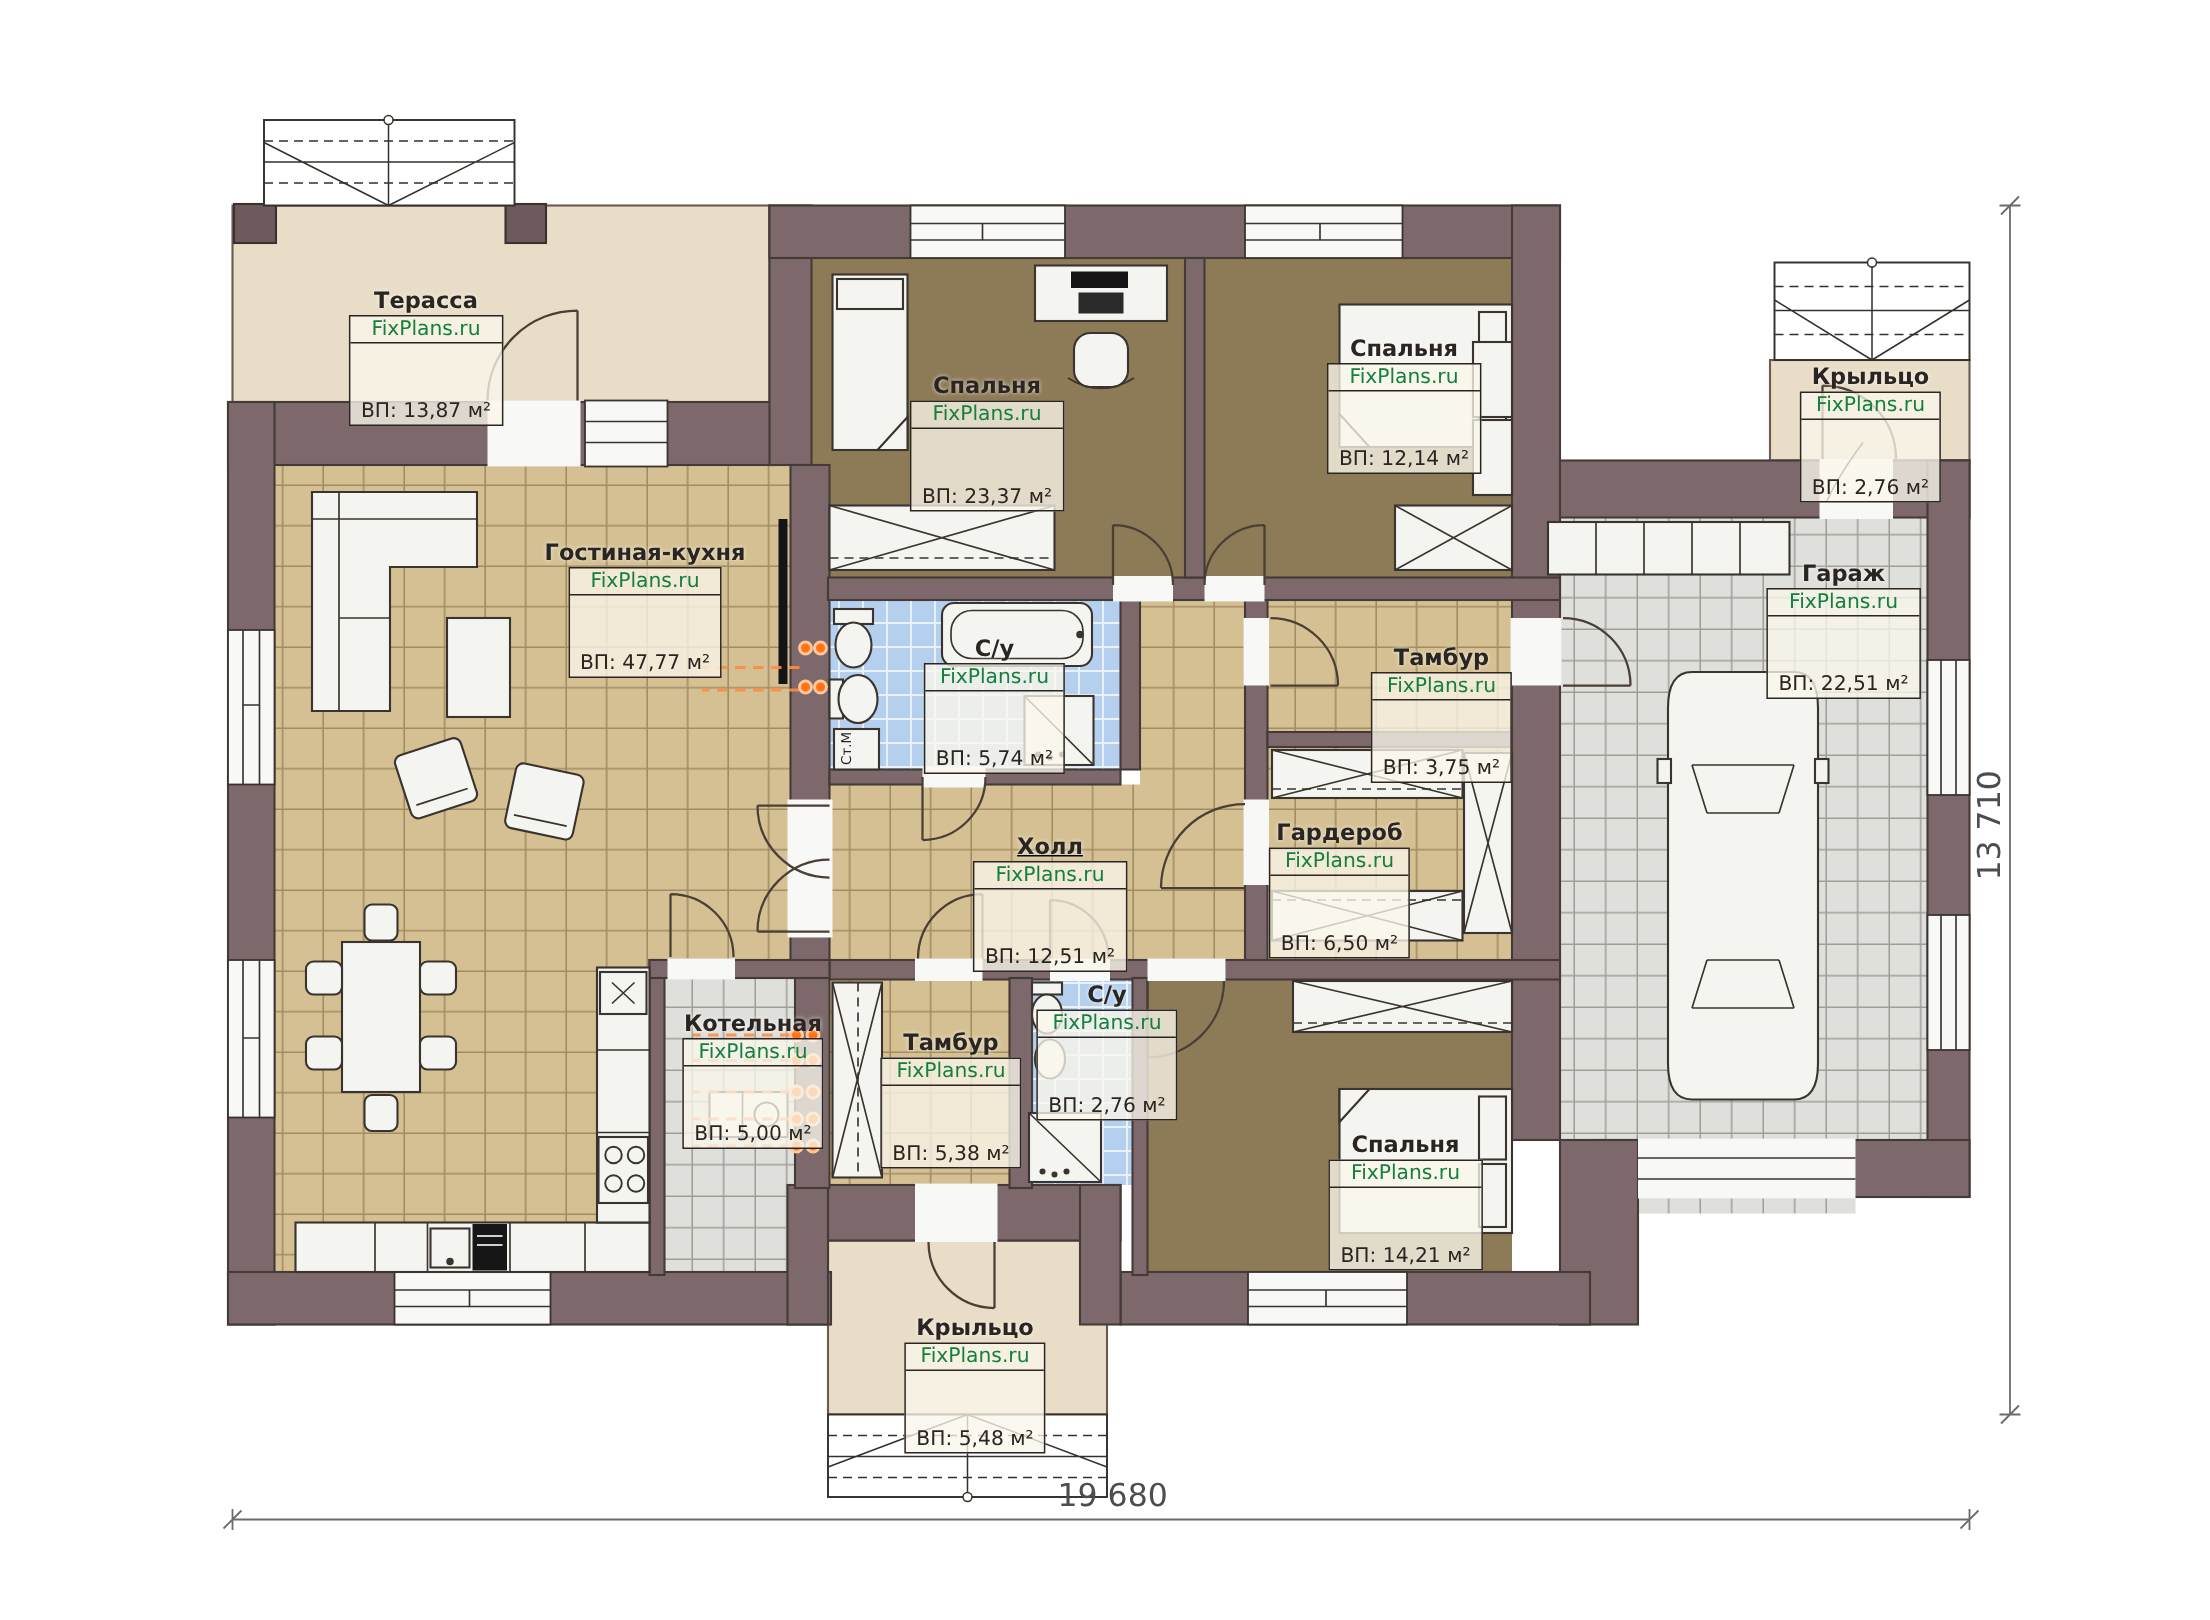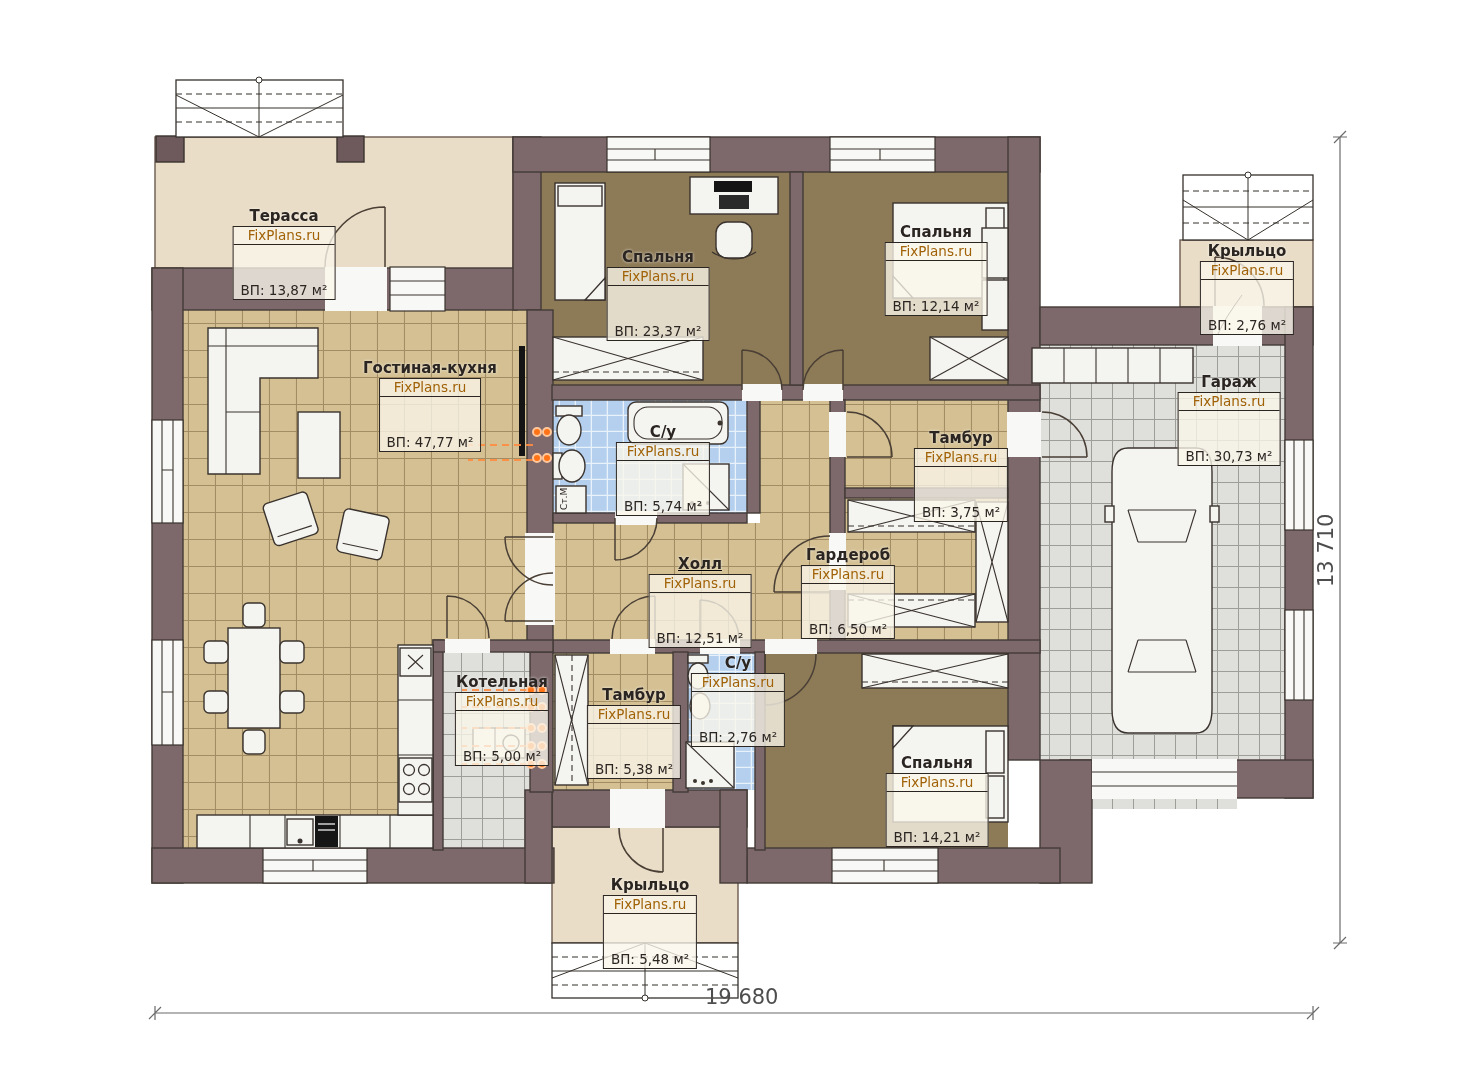--- a/index.html
+++ b/index.html
@@ -20,21 +20,21 @@
   .heatline{stroke:#ff8c40;stroke-width:2;stroke-dasharray:7,5;fill:none;opacity:.9;}
   .heatdot{fill:#ff7316;stroke:#ffc79b;stroke-width:2;}
   .dimtext{font-size:21px;fill:#4d4d4d;}
   
   #labels{position:absolute;left:0;top:0;width:100%;height:100%;pointer-events:none;}
   .room-label{position:absolute;transform:translateX(-50%);text-align:center;}
   .room-name{font-weight:bold;font-size:15px;line-height:17px;color:#2b2522;white-space:nowrap;
              text-shadow:0 0 3px rgba(255,255,255,.75);}
   .room-box{display:inline-block;border:1.7px solid #2b2522;background:rgba(250,246,234,.78);
             margin-top:1px;}
-  .room-box .brand{font-size:13.5px;line-height:17px;padding:0 7px;color:#a16207;
+  .room-box .brand{font-size:13.5px;line-height:17px;padding:0 7px;color:#15803d;
             border-bottom:1.7px solid #2b2522;white-space:nowrap;}
   .room-box .area{font-size:13.5px;line-height:17px;padding:0 7px;color:#2b2522;white-space:nowrap;margin-top:37px;}
 </style>
 </head>
 <body>
 
 <div class="stage">
 <svg width="1473" height="1080" viewBox="0 0 1473 1080">
   <defs>
     <pattern id="pTan" width="27" height="27" patternUnits="userSpaceOnUse">
@@ -389,29 +389,29 @@
     <text class="dimtext" x="705" y="1004">19 680</text>
   </g>
   <g>
     <line class="dim" x1="1340" y1="137" x2="1340" y2="943"></line>
     <path class="dim" d="M1334,143 L1346,131 M1333,137 H1347 M1334,949 L1346,937 M1333,943 H1347"></path>
     <text class="dimtext" transform="translate(1333,587) rotate(-90)">13 710</text>
   </g>
 </svg>
 
 <div id="labels">
-      <div class="room-label" style="left: 260px; top: 208px; padding-left: 48px;"><div class="room-name">Терасса</div><div class="room-box"><div class="brand">FixPlans.ru</div><div class="area">ВП: 13,87 м²</div></div></div>
+      <div class="room-label" style="left: 260px; top: 192px; padding-left: 48px;"><div class="room-name">Терасса</div><div class="room-box"><div class="brand">FixPlans.ru</div><div class="area">ВП: 13,87 м²</div></div></div>
       <div class="room-label" style="left: 430px; top: 360px;"><div class="room-name">Гостиная-кухня</div><div class="room-box"><div class="brand">FixPlans.ru</div><div class="area">ВП: 47,77 м²</div></div></div>
       <div class="room-label" style="left: 658px; top: 249px;"><div class="room-name">Спальня</div><div class="room-box"><div class="brand">FixPlans.ru</div><div class="area">ВП: 23,37 м²</div></div></div>
       <div class="room-label" style="left: 936px; top: 224px;"><div class="room-name">Спальня</div><div class="room-box"><div class="brand">FixPlans.ru</div><div class="area">ВП: 12,14 м²</div></div></div>
       <div class="room-label" style="left: 1247px; top: 243px;"><div class="room-name">Крыльцо</div><div class="room-box"><div class="brand">FixPlans.ru</div><div class="area">ВП: 2,76 м²</div></div></div>
-      <div class="room-label" style="left: 1229px; top: 374px;"><div class="room-name">Гараж</div><div class="room-box"><div class="brand">FixPlans.ru</div><div class="area">ВП: 30,73 м²</div></div></div>
+      <div class="room-label" style="left: 1229px; top: 374px;"><div class="room-name">Гараж</div><div class="room-box"><div class="brand">FixPlans.ru</div><div class="area">ВП: 22,51 м²</div></div></div>
       <div class="room-label" style="left: 663px; top: 424px;"><div class="room-name">С/у</div><div class="room-box"><div class="brand">FixPlans.ru</div><div class="area">ВП: 5,74 м²</div></div></div>
       <div class="room-label" style="left: 961px; top: 430px;"><div class="room-name">Тамбур</div><div class="room-box"><div class="brand">FixPlans.ru</div><div class="area">ВП: 3,75 м²</div></div></div>
       <div class="room-label" style="left: 700px; top: 556px; text-decoration: underline;"><div class="room-name">Холл</div><div class="room-box"><div class="brand">FixPlans.ru</div><div class="area">ВП: 12,51 м²</div></div></div>
-      <div class="room-label" style="left: 848px; top: 547px;"><div class="room-name">Гардероб</div><div class="room-box"><div class="brand">FixPlans.ru</div><div class="area">ВП: 6,50 м²</div></div></div>
+      <div class="room-label" style="left: 893px; top: 547px;"><div class="room-name">Гардероб</div><div class="room-box"><div class="brand">FixPlans.ru</div><div class="area">ВП: 6,50 м²</div></div></div>
       <div class="room-label" style="left: 478px; top: 674px; padding-left: 48px;"><div class="room-name">Котельная</div><div class="room-box"><div class="brand">FixPlans.ru</div><div class="area">ВП: 5,00 м²</div></div></div>
       <div class="room-label" style="left: 634px; top: 687px;"><div class="room-name">Тамбур</div><div class="room-box"><div class="brand">FixPlans.ru</div><div class="area">ВП: 5,38 м²</div></div></div>
       <div class="room-label" style="left: 738px; top: 655px;"><div class="room-name">С/у</div><div class="room-box"><div class="brand">FixPlans.ru</div><div class="area">ВП: 2,76 м²</div></div></div>
       <div class="room-label" style="left: 937px; top: 755px;"><div class="room-name">Спальня</div><div class="room-box"><div class="brand">FixPlans.ru</div><div class="area">ВП: 14,21 м²</div></div></div>
       <div class="room-label" style="left: 650px; top: 877px;"><div class="room-name">Крыльцо</div><div class="room-box"><div class="brand">FixPlans.ru</div><div class="area">ВП: 5,48 м²</div></div></div>
     </div>
 </div>
 
 </body></html>

